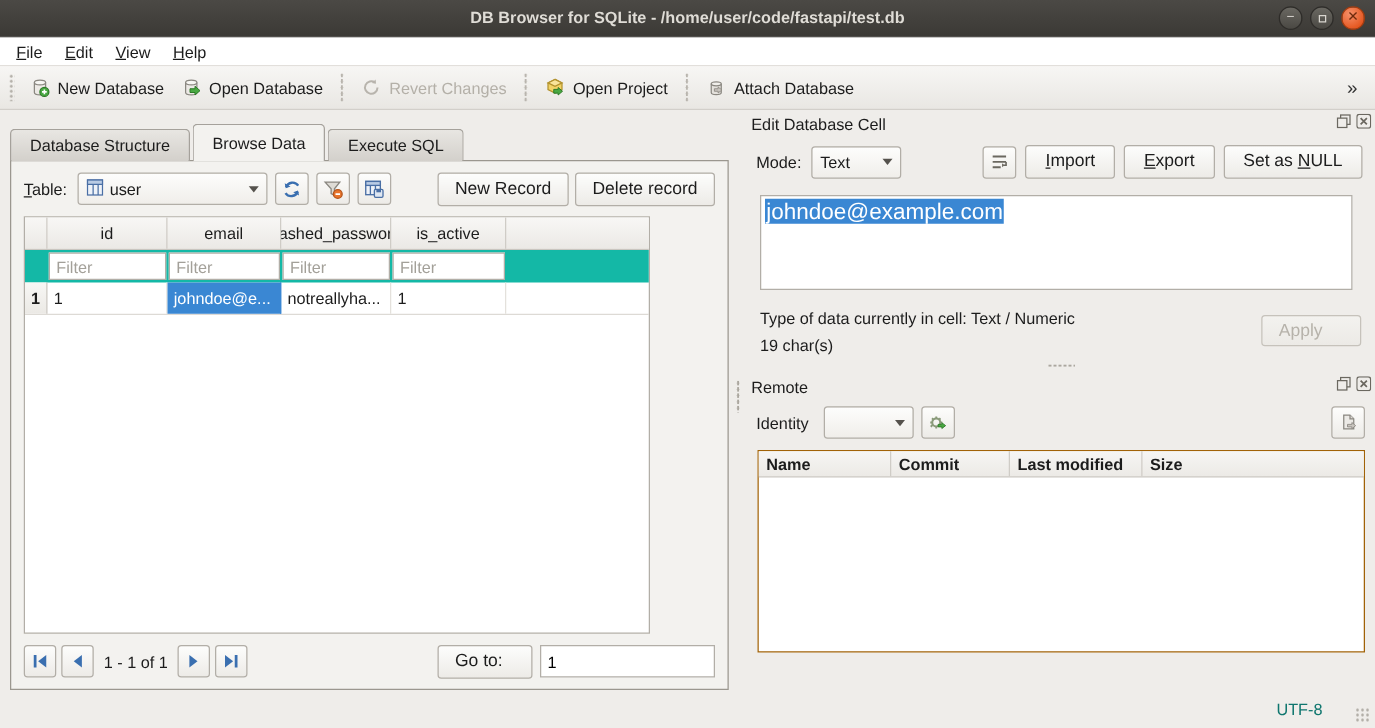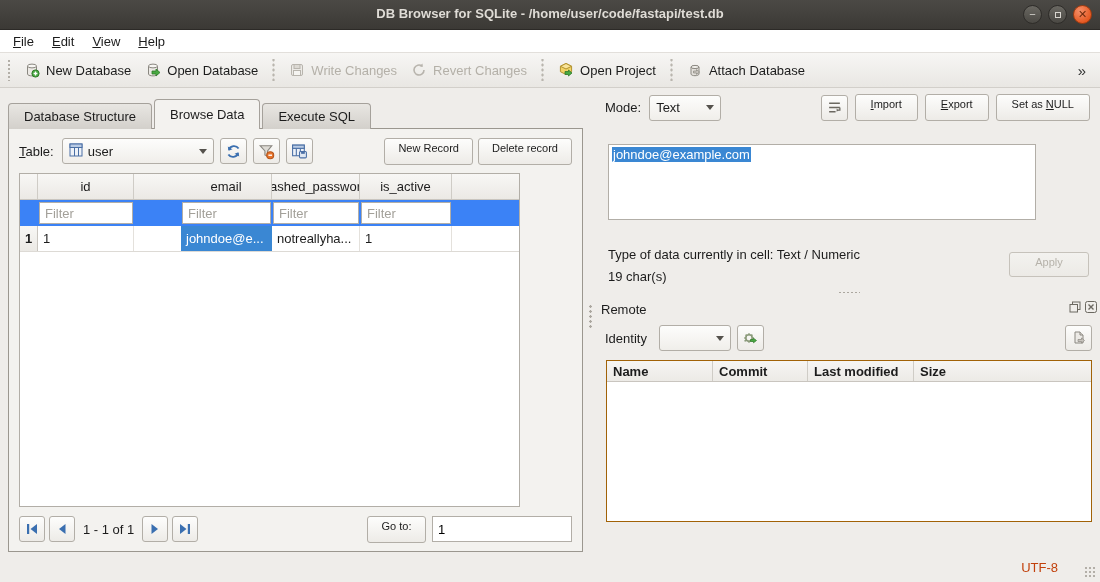--- a/index.html
+++ b/index.html
@@ -35,21 +35,21 @@
     background-image:radial-gradient(#b3afa8 1px, transparent 1.2px); background-size:4px 4px; }
   .tb-sep { width:3px; height:22px; margin:0 7px;
     background-image:radial-gradient(#b9b5ae 1px, transparent 1.2px); background-size:3px 5px; background-position:center; }
   .tb-btn { display:flex; align-items:center; gap:6px; padding:4px 7px; border-radius:3px; cursor:default;justify-content:center; }
   .tb-btn.disabled { color:#b4b0a8; }
   .tb-btn svg { display:block; }
   .tb-overflow { margin-left:auto; font-size:15px; color:#333; padding:0 8px; }
 
   
   .btn { background:linear-gradient(#fdfdfc,#edebe7); border:1px solid #b2aea7; border-radius:3px;
-    padding:3px 13px; font-size:11px; color:#1c1c1c; text-align:center; cursor:default; }
+    padding:3px 13px; font-size:14px; color:#1c1c1c; text-align:left; cursor:default; }
   .btn.disabled { color:#b6b2aa; background:linear-gradient(#f3f2ef,#eceae6); border-color:#c6c2bb; }
   .mn { text-decoration:underline; }
   .combo { background:linear-gradient(#fdfdfc,#f0eeea); border:1px solid #b2aea7; border-radius:3px;
     display:flex; align-items:center; padding:2px 6px; gap:5px; cursor:default;justify-content:center; }
   .combo .arrow { margin-left:auto; width:0; height:0; border-left:4px solid transparent;
     border-right:4px solid transparent; border-top:5px solid #55524d; }
   .icon-btn { background:linear-gradient(#fdfdfc,#edebe7); border:1px solid #b2aea7; border-radius:3px;
     width:27px; height:26px; display:flex; align-items:center; justify-content:center; cursor:default; }
 
   
@@ -67,57 +67,57 @@
   .browse-controls .icon-btn { margin-left:6px; }
   .browse-controls .spacer { flex:1; }
   .rec-btn { height:27px; margin-left:5px; }
 
   
   .grid { position:absolute; left:10px; top:44px; width:501px; height:334px; background:#ffffff;
     border:1px solid #b2aea7; }
   .grid-header { display:flex; height:26px; background:linear-gradient(#f8f7f5,#ebe9e5); border-bottom:1px solid #c9c5bf; }
   .gh-cell { border-right:1px solid #cfccc6; display:flex; align-items:center; justify-content:center; font-size:13px; overflow:hidden; white-space:nowrap; }
   .gh-corner { width:18px; }
-  .col-id { width:96px; } .col-email { width:91px;margin-left:47px; } .col-pass { width:88px; } .col-active { width:92px; }
+  .col-id { width:96px; } .col-email { width:91px; } .col-pass { width:88px; } .col-active { width:92px; }
   .gh-rest { flex:1; border-right:none; }
-  .grid-filter { display:flex; height:26px; align-items:center; background:#3b82f6; }
+  .grid-filter { display:flex; height:26px; align-items:center; background:#14b8a6; }
   .gf-corner { width:18px; height:100%; }
   .gf-cell { padding:1px 1px; }
   .gf-cell input { width:100%; height:22px; border:1px solid #b2aea7; background:#fff; padding:0 5px;
     font-family:inherit; font-size:13px; color:#1c1c1c; }
   .gf-cell input::placeholder { color:#a3a099; opacity:1; }
   .grid-row { display:flex; height:26px; border-bottom:1px solid #dddad5; }
   .gr-num { width:18px; background:linear-gradient(#f8f7f5,#ebe9e5); border-right:1px solid #c9c5bf;
     display:flex; align-items:center; justify-content:center; font-weight:bold; font-size:13px; }
   .gr-cell { display:flex; align-items:center; padding:0 5px; border-right:1px solid #e4e1dc;
     overflow:hidden; white-space:nowrap; font-size:13px; }
   .gr-cell.selected { background:#3a87d3; color:#ffffff; border-right-color:#3a87d3; }
 
   
   .pagination { position:absolute; left:10px; right:10px; top:386px; height:28px; display:flex; align-items:center; }
   .nav-btn { width:26px; height:26px; margin-right:4px; display:flex; align-items:center; justify-content:center;
     background:linear-gradient(#fdfdfc,#edebe7); border:1px solid #b2aea7; border-radius:3px; cursor:default; }
   .page-range { margin:0 8px 0 4px; }
-  .goto-btn { height:27px; margin-left:auto; width:59px; }
+  .goto-btn { height:27px; margin-left:auto; width:76px; }
   .goto-input { width:140px; height:26px; border:1px solid #b2aea7; background:#fff; margin-left:6px;
     padding:0 5px; font-family:inherit; font-size:13px; }
 
   
   .right-panel { position:absolute; left:597px; top:88px; width:503px; height:467px; }
   .dock-title { position:relative; height:22px; padding-left:4px; display:flex; align-items:center; }
   .dock-icons { position:absolute; right:3px; top:2px; display:flex; gap:3px; }
   .dock-ico { width:13px; height:13px; display:flex; align-items:center; justify-content:center; cursor:default; }
 
   .mode-row { display:flex; align-items:center; margin:6px 10px 0 8px; }
   .mode-combo { width:72px; height:26px; margin-left:8px; }
   .wrap-btn { margin-left:auto; }
   .cell-btn { height:27px; margin-left:7px; padding:3px 15px; }
 
-  .cell-textarea { position:absolute; left:11px; top:56px; width:428px; height:76px; background:#ffffff;
-    border:1px solid #b2aea7; padding:2px 3px; font-size:13px; cursor:text; }
+  .cell-textarea { position:absolute; left:11px; top:68px; width:474px; height:76px; background:#ffffff;
+    border:1px solid #b2aea7; padding:2px 3px; font-size:18px; cursor:text; }
   .sel-text { background:#3a87d3; color:#ffffff; padding:0 1px; }
 
   .cell-info { position:absolute; left:11px; top:156px; line-height:22px; }
   .apply-btn { position:absolute; right:11px; top:164px; width:80px; height:25px; }
 
   .h-splitter { position:absolute; left:0; right:0; top:200px; height:8px; display:flex; align-items:center; justify-content:center; cursor:row-resize; }
   .h-dots { width:22px; height:3px; background-image:radial-gradient(#aba79f 1px, transparent 1.2px); background-size:4px 3px; }
 
   .remote-sec { position:absolute; left:0; top:210px; right:0; }
   .identity-row { display:flex; align-items:center; margin:5px 8px 0 8px; }
@@ -128,21 +128,21 @@
   .remote-table { position:absolute; left:9px; top:62px; width:486px; height:162px; background:#fff; border:1px solid #a16207; }
   .rt-header { display:flex; height:21px; background:linear-gradient(#f6f5f3,#eceae6); border-bottom:1px solid #c9c5bf; }
   .rt-cell { display:flex; align-items:center; padding:0 6px; border-right:1px solid #cfccc6; font-weight:bold; font-size:13px; white-space:nowrap; overflow:hidden; }
   .rt-name { width:106px; } .rt-commit { width:95px; } .rt-mod { width:106px; } .rt-size { flex:1; border-right:none; }
 
   .v-splitter { position:absolute; left:586px; top:300px; width:8px; height:34px; display:flex; align-items:center; justify-content:center; cursor:col-resize; }
   .v-dots { width:3px; height:26px; background-image:radial-gradient(#aba79f 1px, transparent 1.2px); background-size:3px 5px; }
 
   
   .statusbar { position:absolute; left:0; top:555px; width:1100px; height:27px; background:#efedea; }
-  .encoding { position:absolute; right:42px; top:5px; color:#c2410c; }
+  .encoding { position:absolute; right:42px; top:5px; color:#0f766e; }
   .grip { position:absolute; right:4px; bottom:4px; width:12px; height:12px;
     background-image:radial-gradient(#b3afa8 1px, transparent 1.2px); background-size:4px 4px; cursor:nwse-resize; }
 </style>
 </head>
 <body>
 
 <div class="app">
 
   <div class="titlebar">
     <span class="title">DB Browser for SQLite - /home/user/code/fastapi/test.db</span>
@@ -185,30 +185,20 @@
       <span>
           <svg width="16" height="16" viewBox="0 0 16 16">
             <path d="M3.5 4v8c0 1.1 2 1.9 4.5 1.9s4.5-.8 4.5-1.9V4" fill="#ece9e5" stroke="#8a8780"></path>
             <ellipse cx="8" cy="4" rx="4.5" ry="1.9" fill="#f7f6f3" stroke="#8a8780"></ellipse>
             <path d="M7 9h4v-2l4 3.5L11 14v-2H7z" fill="#49a942" stroke="#2e7a28" stroke-width="0.8"></path>
           </svg>
         </span>
       <span>Open Database</span>
     </div>
     <div class="tb-sep"></div>
-    <div class="tb-btn disabled">
-      <span>
-          <svg width="16" height="16" viewBox="0 0 16 16">
-            <rect x="2.5" y="2.5" width="11" height="11" rx="1.5" fill="#eceae6" stroke="#b8b4ad"></rect>
-            <rect x="5" y="2.5" width="6" height="4" fill="#dcd9d3" stroke="#b8b4ad"></rect>
-            <rect x="4.5" y="8.5" width="7" height="5" fill="#f5f4f1" stroke="#b8b4ad"></rect>
-          </svg>
-        </span>
-      <span>Write Changes</span>
-    </div>
     <div class="tb-btn disabled">
       <span>
           <svg width="16" height="16" viewBox="0 0 16 16">
             <path d="M13 8a5 5 0 1 1-2-4" fill="none" stroke="#b8b4ad" stroke-width="1.6"></path>
             <path d="M11.5 1.5l.3 3.4-3.3-.6z" fill="#b8b4ad"></path>
           </svg>
         </span>
       <span>Revert Changes</span>
     </div>
     <div class="tb-sep"></div>
@@ -337,20 +327,37 @@
       <input class="goto-input" value="1" style="">
     </div>
   </div>
 
   <div class="v-splitter">
       <div class="v-dots"></div>
     </div>
 
   <div class="right-panel">
 
+    <div class="dock-title">
+      <span>Edit Database Cell</span>
+      <div class="dock-icons">
+        <span class="dock-ico">
+            <svg width="12" height="12" viewBox="0 0 12 12">
+              <rect x="3.5" y="1" width="7.5" height="7.5" fill="none" stroke="#6b6860"></rect>
+              <rect x="1" y="3.5" width="7.5" height="7.5" fill="#efedea" stroke="#6b6860"></rect>
+            </svg>
+          </span>
+        <span class="dock-ico">
+            <svg width="12" height="12" viewBox="0 0 12 12">
+              <rect x="0.5" y="0.5" width="11" height="11" rx="2" fill="none" stroke="#6b6860"></rect>
+              <path d="M3.5 3.5l5 5M8.5 3.5l-5 5" stroke="#6b6860" stroke-width="1.4"></path>
+            </svg>
+          </span>
+      </div>
+    </div>
 
     <div class="mode-row">
       <span>Mode:</span>
       <div class="combo mode-combo">
         <span>Text</span>
         <span class="arrow"></span>
       </div>
       <div class="icon-btn wrap-btn">
         <svg width="15" height="15" viewBox="0 0 14 14">
             <path d="M2 3h10M2 7h10M2 11h6" stroke="#6b6860" stroke-width="1.4"></path>

